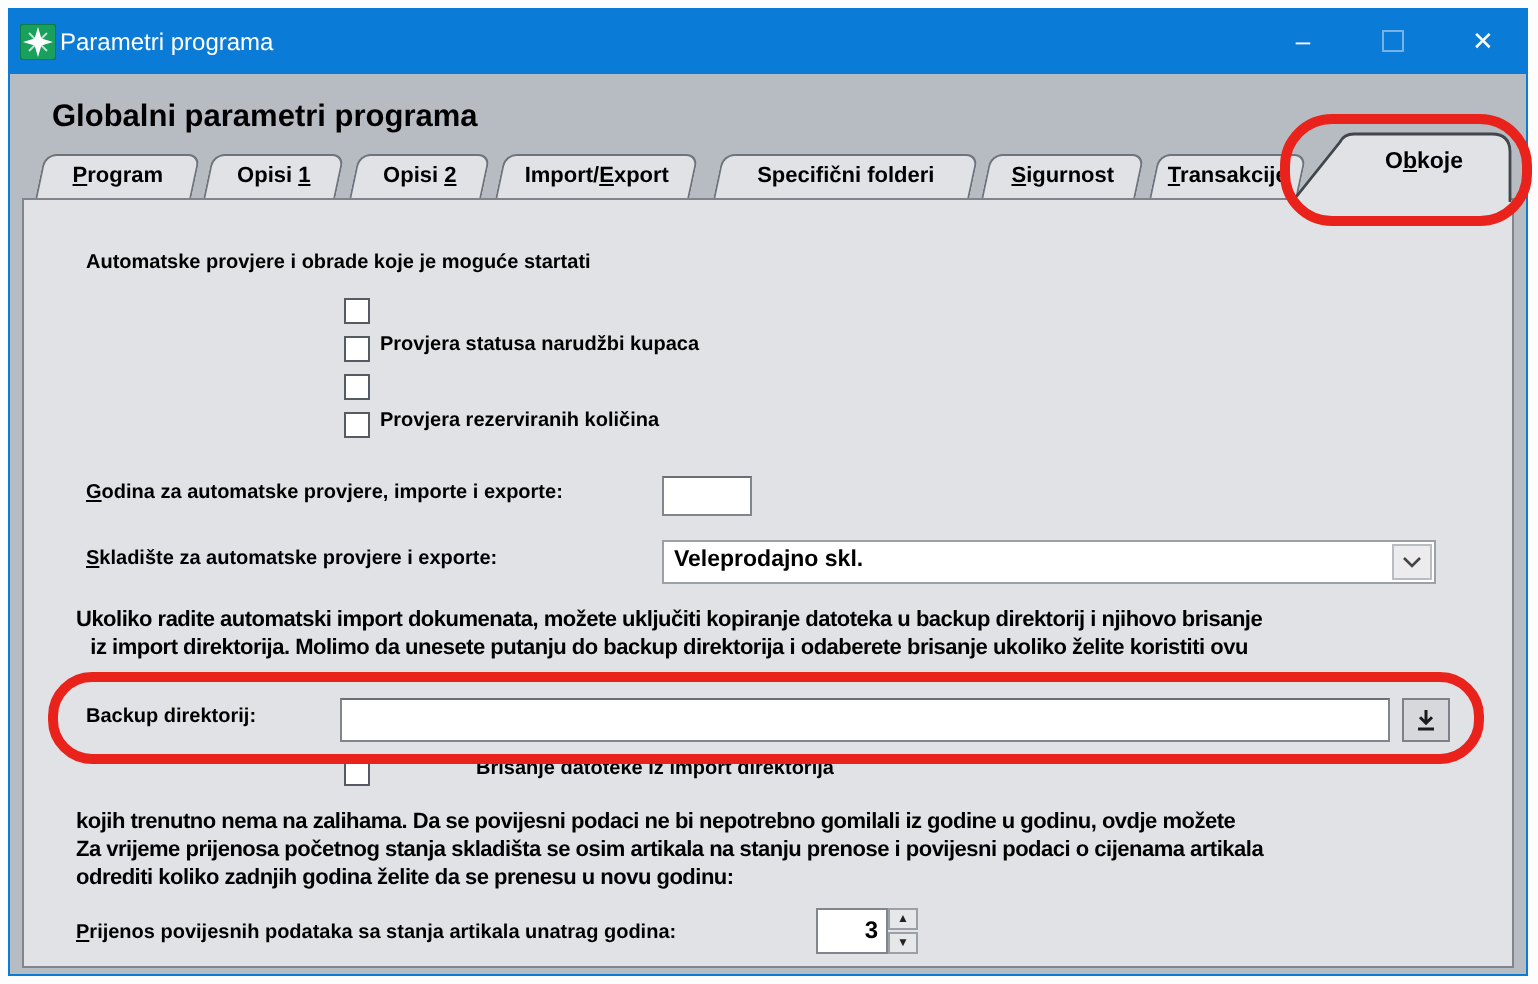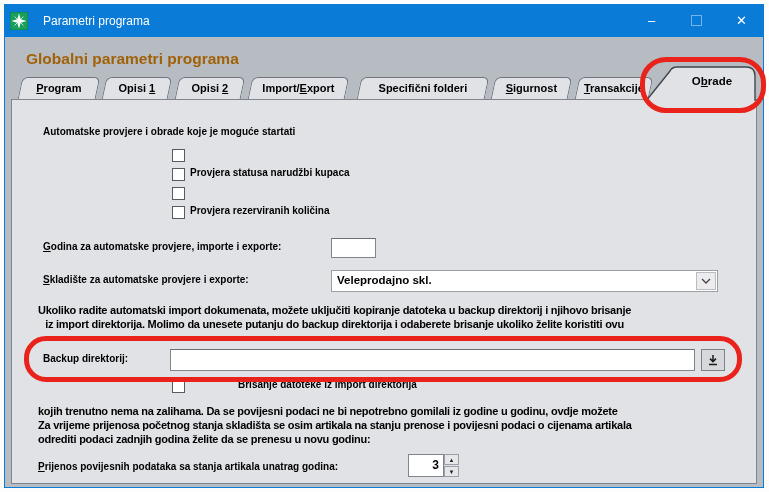--- a/index.html
+++ b/index.html
@@ -4,27 +4,27 @@
 <style>
   html,body{margin:0;padding:0;}
   body{width:769px;height:492px;background:#fff;overflow:hidden;
        font-family:"Liberation Sans",sans-serif;}
   .canvas{position:relative;width:769px;height:492px;background:#fdfdfd;}
   .winborder{position:absolute;left:4px;top:4px;width:760px;height:484px;
        border:1px solid #0a7bd7;box-sizing:border-box;pointer-events:none;z-index:5;}
   .titlebar{position:absolute;left:4px;top:4px;width:760px;height:33px;
        background:#0a7bd7;display:flex;align-items:center;box-sizing:border-box;z-index:6;}
   .appicon{margin-left:6px;width:18px;height:18px;flex:0 0 auto;}
-  .apptitle{color:#fff;font-size:12px;margin-left:15px;flex:1 1 auto;white-space:nowrap;}
+  .apptitle{color:#fff;font-size:12px;margin-left:2px;flex:1 1 auto;white-space:nowrap;}
   .winbtn{width:45px;height:33px;display:flex;align-items:center;justify-content:center;
        color:#fff;font-size:13px;cursor:default;}
   .maxglyph{width:9px;height:9px;border:1px solid #cfe0f2;opacity:.55;display:block;}
   .client{position:absolute;left:5px;top:37px;width:758px;height:450px;background:#b7bbc2;z-index:0;}
   .heading{position:absolute;left:26px;top:50px;font-size:15.5px;font-weight:bold;
-       color:#a16207;white-space:nowrap;z-index:1;}
+       color:#000000;white-space:nowrap;z-index:1;}
   .page{position:absolute;left:11px;top:99px;width:746px;height:385px;background:#e1e2e6;
        border:1px solid #80858d;box-sizing:border-box;z-index:1;}
   .tab{position:absolute;top:77px;height:22px;background:#e1e2e6;border:1px solid #6f747c;
        border-bottom:none;border-radius:6px 6px 0 0;transform:skewX(-12deg);
        box-sizing:border-box;z-index:2;cursor:pointer;}
   .tab .tlabel{display:block;transform:skewX(12deg);text-align:center;font-size:11px;
        font-weight:bold;color:#000;line-height:21px;white-space:nowrap;}
   .activetab{position:absolute;left:644px;top:66px;width:114px;height:35px;z-index:3;cursor:pointer;}
   .activetab .tlabel{position:absolute;left:28px;top:9px;width:80px;text-align:center;
        font-size:11.5px;font-weight:bold;color:#000;white-space:nowrap;}
@@ -106,21 +106,21 @@
   </div>
   <div class="tab" style="left:577px;width:74px;">
     <span class="tlabel"><span></span><span class="accel">T</span><span>ransakcije</span></span>
   </div>
 
   <div class="activetab">
     <svg width="114" height="35" viewBox="0 0 114 35">
       <path d="M2 35 L26 5 Q28 1 33 1 L102 1 Q111 1 111 10 L111 35 Z" fill="#e1e2e6"></path>
       <path d="M2 35 L26 5 Q28 1 33 1 L102 1 Q111 1 111 10 L111 35" fill="none" stroke="#41464c" stroke-width="1.4"></path>
     </svg>
-    <span class="tlabel"><span>O</span><span class="accel">b</span><span>rade</span></span>
+    <span class="tlabel"><span>O</span><span class="accel">b</span><span>koje</span></span>
   </div>
 
   <div class="lbl" style="left:43px;top:126px;">Automatske provjere i obrade koje je moguće startati</div>
 
   <span class="cb" style="left:172px;top:149px;"></span>
 
   <span class="cb" style="left:172px;top:168px;"></span>
   <div class="lbl" style="left:190px;top:167px;">Provjera statusa narudžbi kupaca</div>
 
   <span class="cb" style="left:172px;top:187px;"></span>
@@ -154,21 +154,21 @@
       <path d="M2 10.5 L10 10.5" stroke="#1a1a1a" stroke-width="1.5"></path>
     </svg>
   </div>
 
   <span class="cb" style="left:172px;top:380px;"></span>
   <div class="lbl" style="left:190px;top:379px;padding-left:48px;">Brisanje datoteke iz import direktorija</div>
 
   <div class="para" style="left:38px;top:404px;">
     <div>kojih trenutno nema na zalihama. Da se povijesni podaci ne bi nepotrebno gomilali iz godine u godinu, ovdje možete</div>
     <div>Za vrijeme prijenosa početnog stanja skladišta se osim artikala na stanju prenose i povijesni podaci o cijenama artikala</div>
-    <div>odrediti podaci zadnjih godina želite da se prenesu u novu godinu:</div>
+    <div>odrediti koliko zadnjih godina želite da se prenesu u novu godinu:</div>
   </div>
 
   <div class="lbl" style="left:38px;top:461px;"><span class="accel">P</span><span>rijenos povijesnih podataka sa stanja artikala unatrag godina:</span></div>
   <div class="spinfield">3</div>
   <div class="spincol">
     <div class="spinbtn" style="top:0;">
       <span>▲</span>
     </div>
     <div class="spinbtn" style="top:12px;">
       <span>▼</span>

